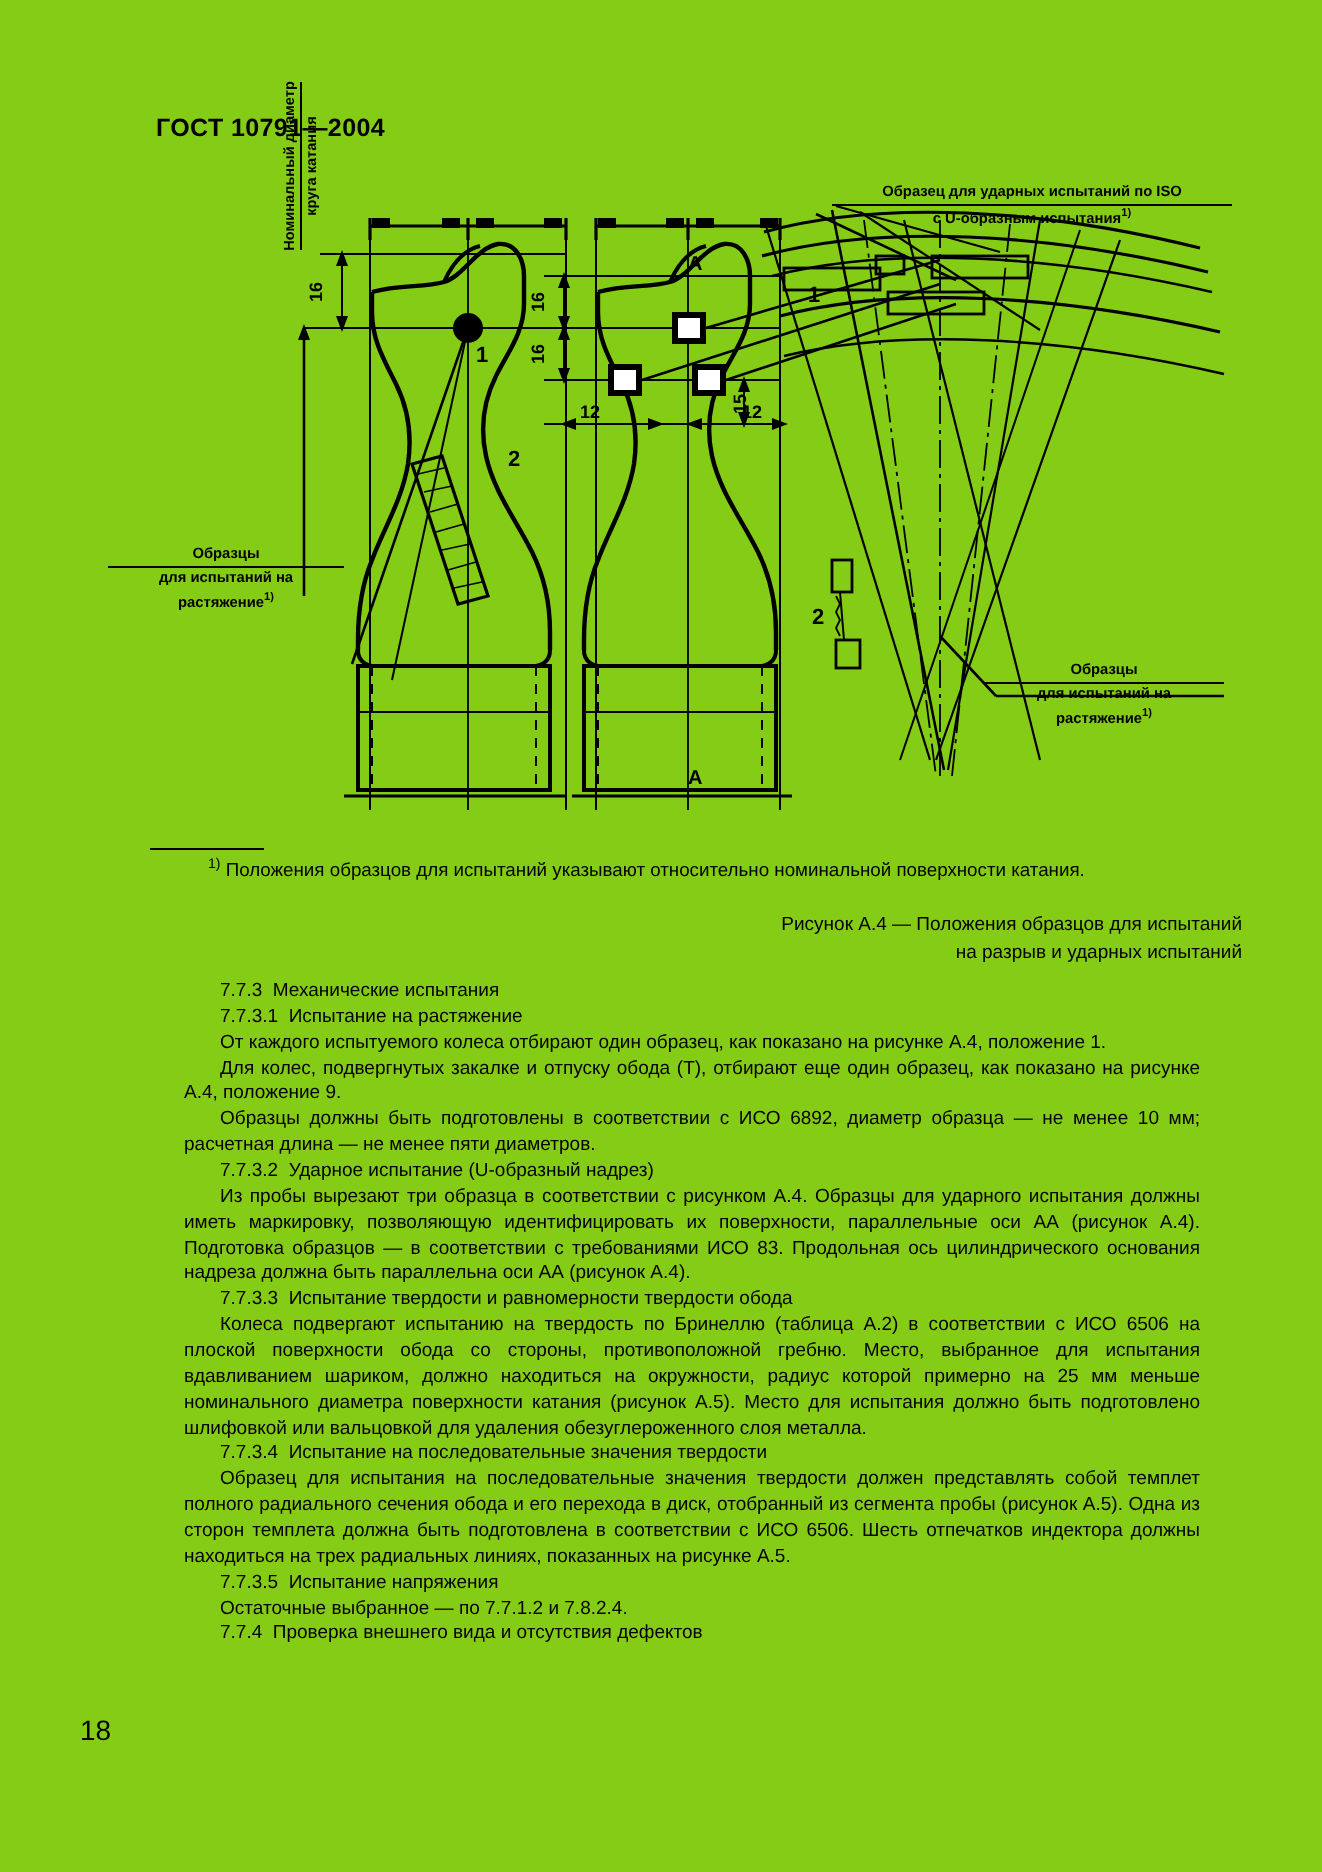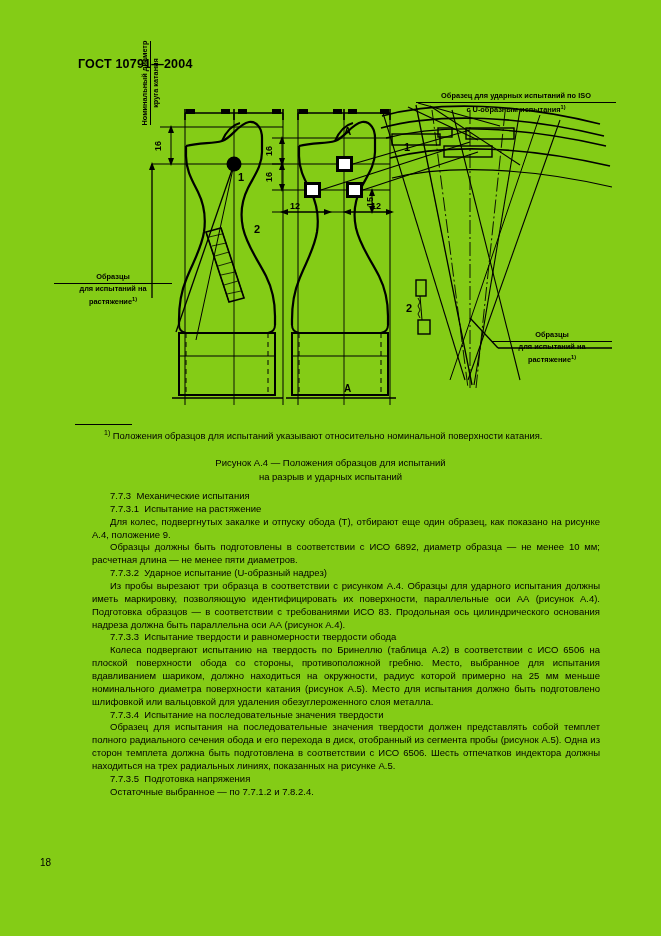--- a/index.html
+++ b/index.html
@@ -110,21 +110,21 @@
     line-height: 1.35;
   }
   .footnote sup { font-size: 7px; }
 
   
   .fig-caption {
     position: absolute;
     left: 40px;
     top: 456px;
     width: 581px;
-    text-align: center;
+    text-align: right;
     font-size: 9.5px;
     line-height: 1.45;
   }
 
   
   .body {
     position: absolute;
     left: 92px;
     top: 490px;
     width: 508px;
@@ -146,21 +146,21 @@
     text-indent: 18px;
     text-align: justify;
     text-align-last: left;
   }
 
   
   .page-number {
     position: absolute;
     left: 40px;
     top: 857px;
-    font-size: 10px;
+    font-size: 14px;
   }
 </style>
 </head>
 <body>
 
 <div class="page">
 
   <div class="doc-header">ГОСТ 10791—2004</div>
 
   <div class="figure">
@@ -381,26 +381,28 @@
   </div>
 
   <div class="fig-caption">
     <span>Рисунок А.4 — Положения образцов для испытаний</span><br>
     <span>на разрыв и ударных испытаний</span>
   </div>
 
   <div class="body" id="body-text">
       <p class="head-line">7.7.3  Механические испытания</p>
       <p class="head-line">7.7.3.1  Испытание на растяжение</p>
+      <p class="para">От каждого испытуемого колеса отбирают один образец, как показано на рисунке А.4, положение 1.</p>
       <p class="para">Для колес, подвергнутых закалке и отпуску обода (Т), отбирают еще один образец, как показано на рисунке А.4, положение 9.</p>
       <p class="para-j">Образцы должны быть подготовлены в соответствии с ИСО 6892, диаметр образца — не менее 10 мм; расчетная длина — не менее пяти диаметров.</p>
       <p class="head-line">7.7.3.2  Ударное испытание (U-образный надрез)</p>
       <p class="para-j">Из пробы вырезают три образца в соответствии с рисунком А.4. Образцы для ударного испытания должны иметь маркировку, позволяющую идентифицировать их поверхности, параллельные оси АА (рисунок А.4). Подготовка образцов — в соответствии с требованиями ИСО 83. Продольная ось цилиндрического основания надреза должна быть параллельна оси АА (рисунок А.4).</p>
       <p class="head-line">7.7.3.3  Испытание твердости и равномерности твердости обода</p>
       <p class="para-j">Колеса подвергают испытанию на твердость по Бринеллю (таблица А.2) в соответствии с ИСО 6506 на плоской поверхности обода со стороны, противоположной гребню. Место, выбранное для испытания вдавливанием шариком, должно находиться на окружности, радиус которой примерно на 25 мм меньше номинального диаметра поверхности катания (рисунок А.5). Место для испытания должно быть подготовлено шлифовкой или вальцовкой для удаления обезуглероженного слоя металла.</p>
       <p class="head-line">7.7.3.4  Испытание на последовательные значения твердости</p>
       <p class="para-j">Образец для испытания на последовательные значения твердости должен представлять собой темплет полного радиального сечения обода и его перехода в диск, отобранный из сегмента пробы (рисунок А.5). Одна из сторон темплета должна быть подготовлена в соответствии с ИСО 6506. Шесть отпечатков индектора должны находиться на трех радиальных линиях, показанных на рисунке А.5.</p>
-      <p class="head-line">7.7.3.5  Подготовка напряжения</p>
+      <p class="head-line">7.7.3.5  Испытание напряжения</p>
       <p class="para">Остаточные выбранное — по 7.7.1.2 и 7.8.2.4.</p>
+      <p class="head-line">7.7.4  Проверка внешнего вида и отсутствия дефектов</p>
     </div>
 
   <div class="page-number">18</div>
 </div>
 
 </body></html>

